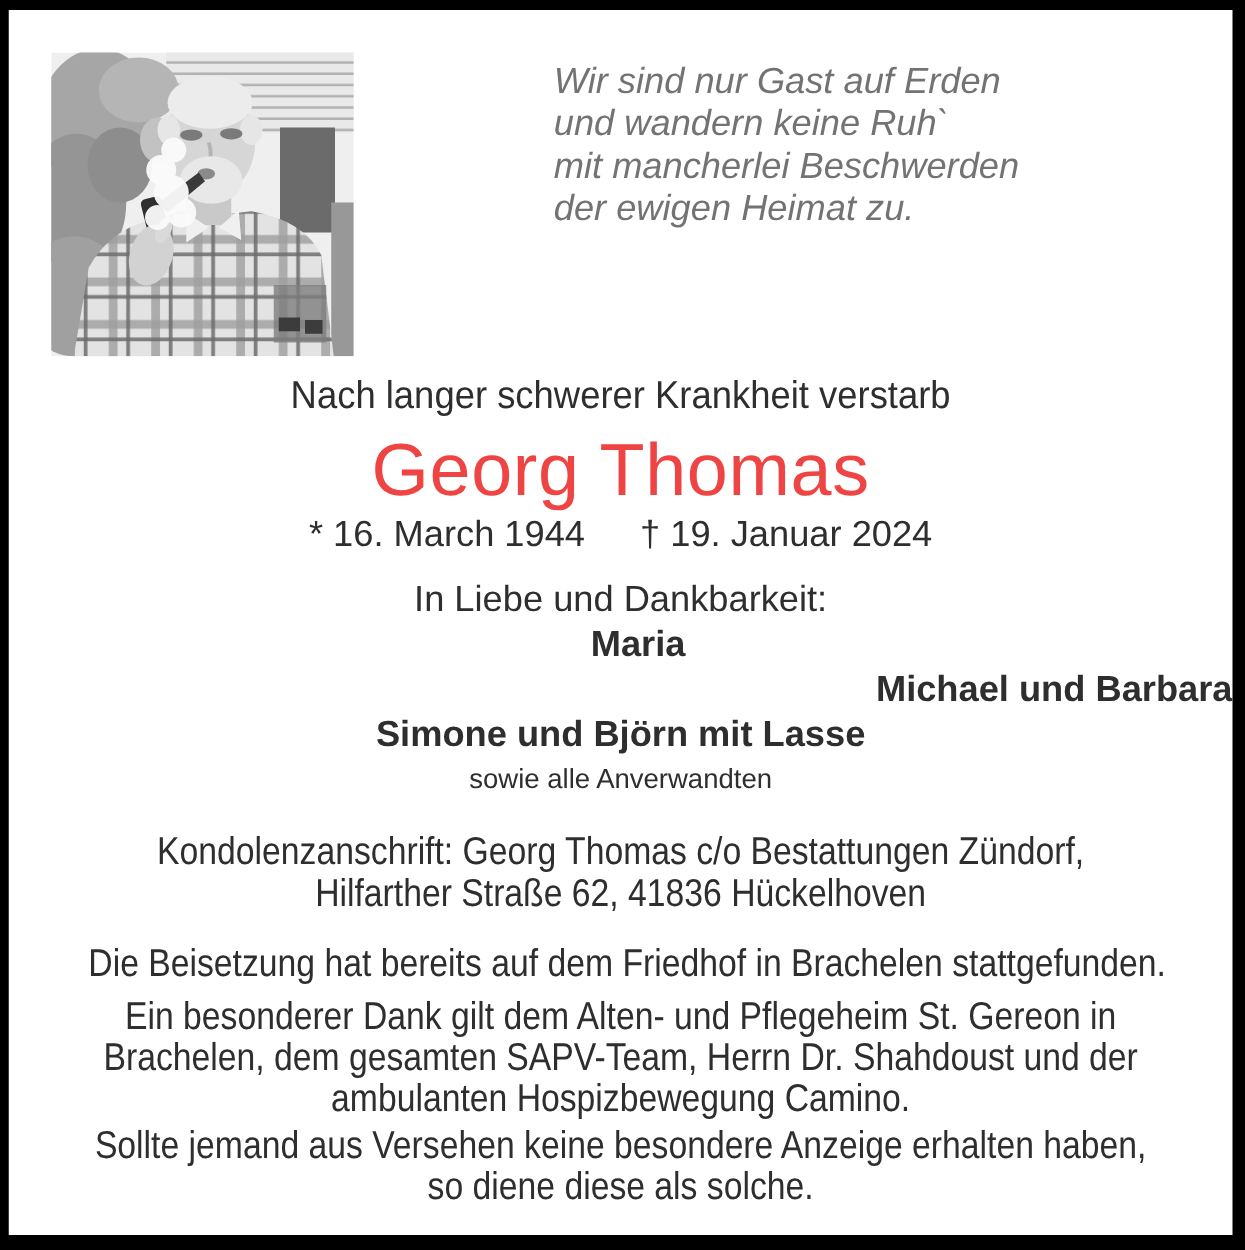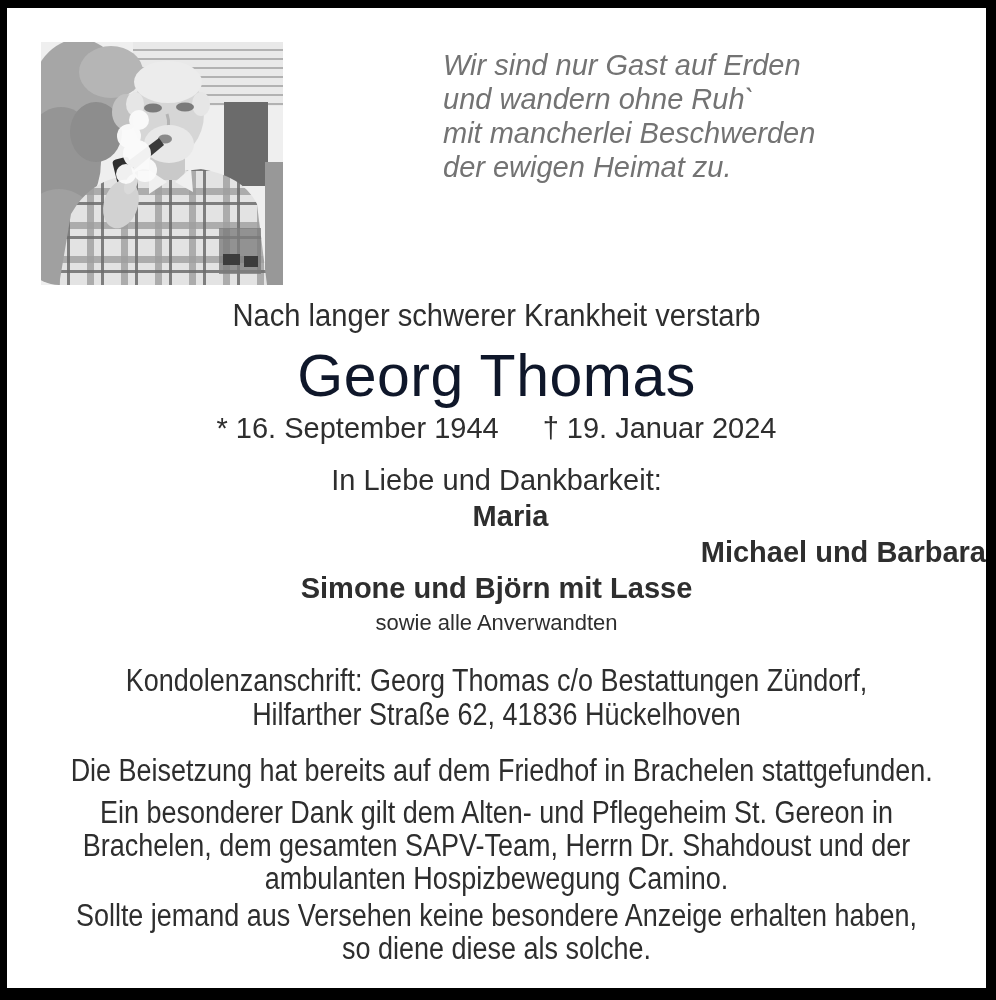--- a/index.html
+++ b/index.html
@@ -13,21 +13,21 @@
     color:#2e2e2e;
   }
   .abs{position:absolute;left:0;width:100%;text-align:center;white-space:nowrap;}
   .photo{position:absolute;left:34px;top:34px;width:242px;height:243px;}
   .poem{
     position:absolute;left:436px;top:28px;
     font-style:italic;font-size:29px;line-height:34px;
     color:#737373;text-align:left;white-space:nowrap;margin-top:12px;
   }
   .intro{top:290px;font-size:31px;transform:scaleX(0.94);transform-origin:50% 0;}
-  .name{top:334px;font-size:59px;letter-spacing:0.5px;color:#0f172a;}
+  .name{top:334px;font-size:59px;letter-spacing:0.5px;color:#ef4444;}
   .dates{top:404px;font-size:29px;display:flex;justify-content:center;gap:44px;}
   .grat-head{top:456px;font-size:29px;}
   .mourner{font-size:29px;font-weight:bold;}
   .m0{top:492px;margin-left:14px;}
   .m1{top:528px;text-align:right;}
   .m2{top:564px;}
   .closing{top:602px;font-size:22px;}
   .cond{font-size:31px;line-height:34px;transform:scaleX(0.87);transform-origin:50% 0;}
   .condolence{top:656px;}
   .burial{top:746px;}
@@ -90,31 +90,31 @@
       <circle cx="88" cy="94" r="12"></circle>
       <circle cx="98" cy="78" r="10"></circle>
       <circle cx="104" cy="128" r="12"></circle>
       <circle cx="85" cy="132" r="10"></circle>
     </g>
   </svg>
 </div>
 
 <div class="poem">
   <div>Wir sind nur Gast auf Erden</div>
-  <div>und wandern ohne Ruh`</div>
+  <div>und wandern keine Ruh`</div>
   <div>mit mancherlei Beschwerden</div>
   <div>der ewigen Heimat zu.</div>
 </div>
 
 <div class="abs intro">Nach langer schwerer Krankheit verstarb</div>
 
 <div class="abs name">Georg Thomas</div>
 
 <div class="abs dates">
-  <span>* 16. September 1944</span>
+  <span>* 16. March 1944</span>
   <span>† 19. Januar 2024</span>
 </div>
 
 <div class="abs grat-head">In Liebe und Dankbarkeit:</div>
 <div class="abs mourner m0">Maria</div>
 <div class="abs mourner m1">Michael und Barbara</div>
 <div class="abs mourner m2">Simone und Björn mit Lasse</div>
 <div class="abs closing">sowie alle Anverwandten</div>
 
 <div class="abs cond condolence">

